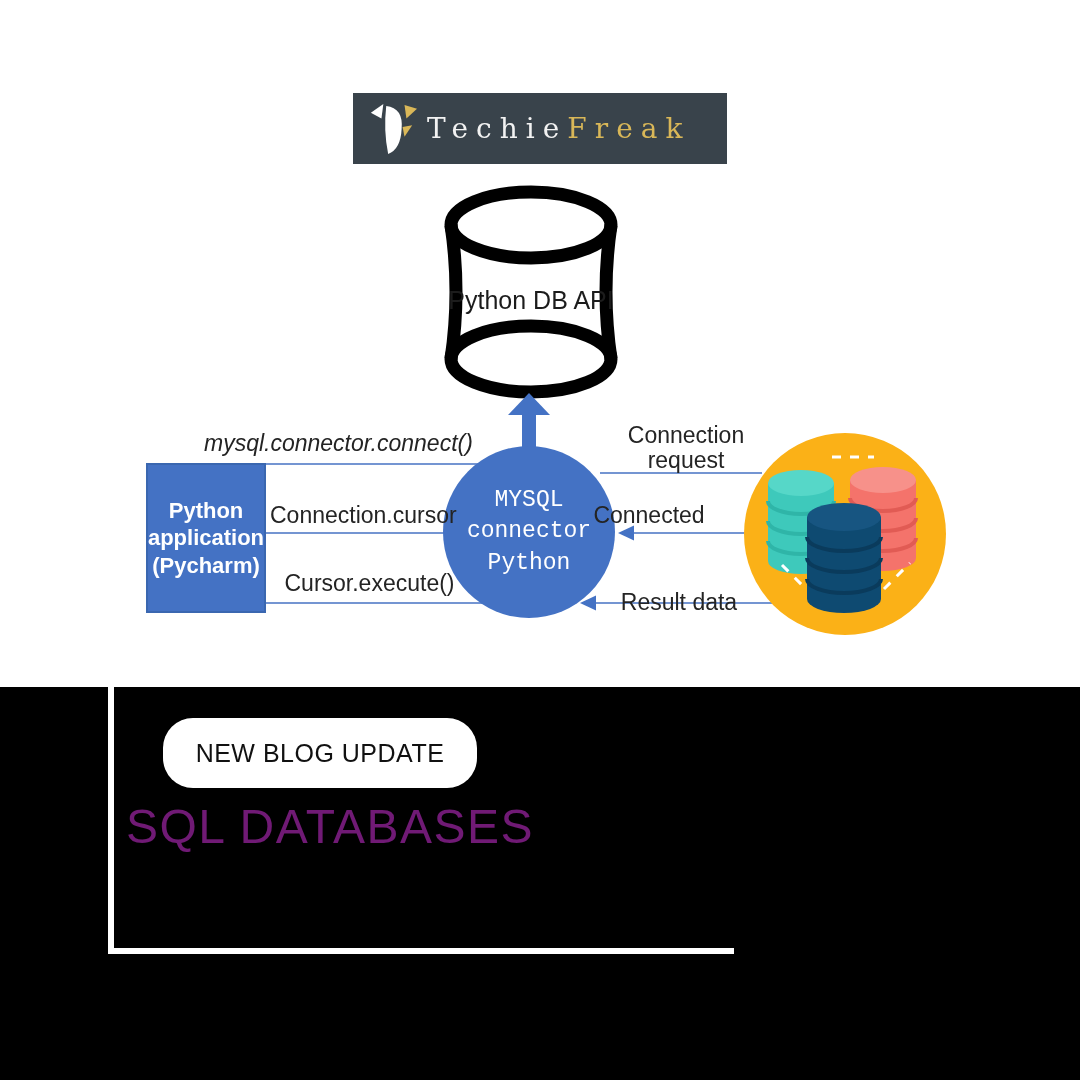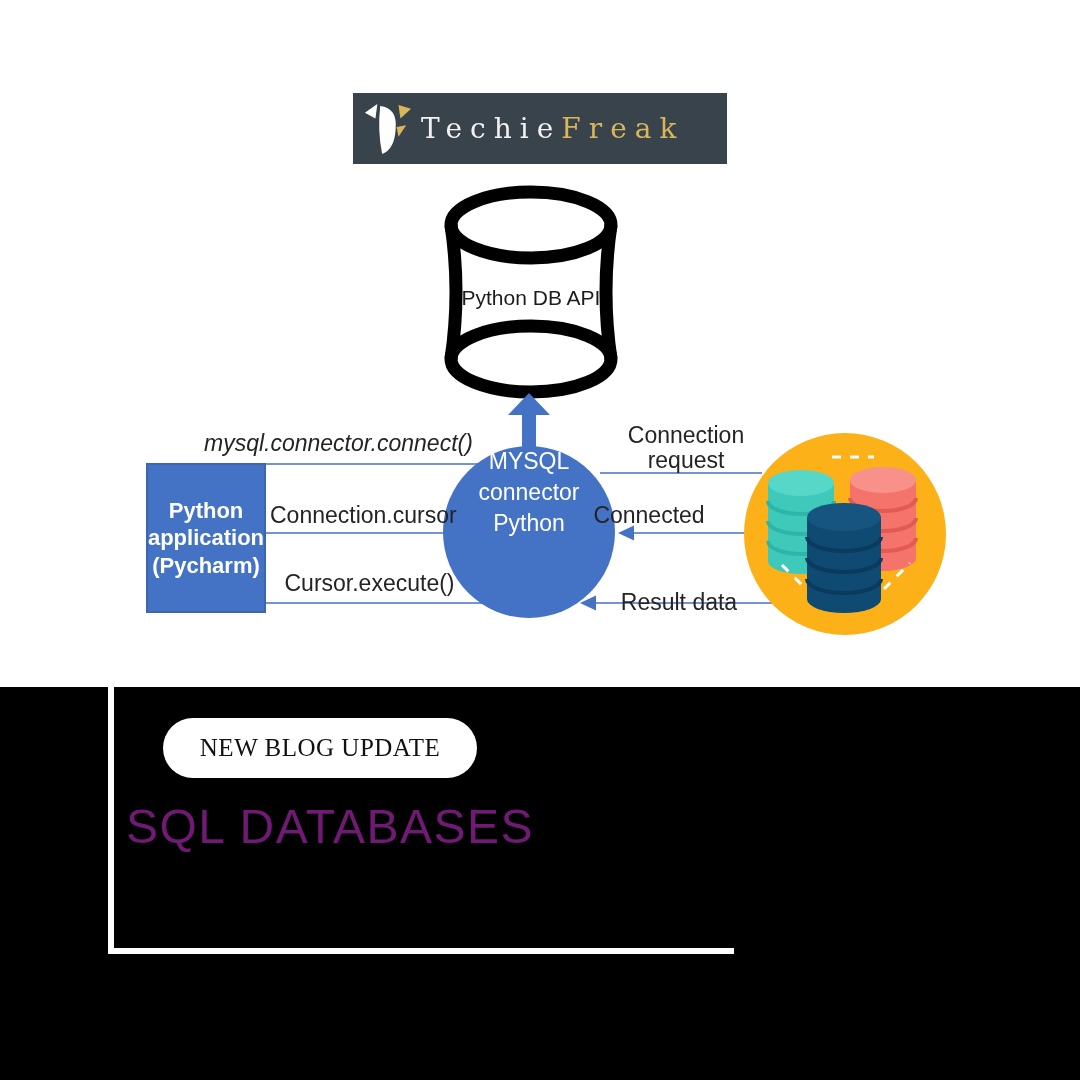--- a/index.html
+++ b/index.html
@@ -16,40 +16,40 @@
 
   
   .banner {
     position: absolute;
     left: 353px; top: 93px;
     width: 374px; height: 71px;
     background: #39434B;
     display: flex;
     align-items: center;
     justify-content: flex-start;
-    padding-left: 8px;
+    padding-left: 14px;
   }
   .banner .mark { width: 50px; height: 58px; flex: 0 0 auto; }
   .brand-text {
     font-family: "DejaVu Serif", serif;
     font-size: 28px;
     letter-spacing: 8px;
     margin-left: 10px;
     white-space: nowrap;
   }
   .brand-first { color: #f2f2f2; }
   .brand-second { color: #D9B758; }
 
   
   .dbapi-svg { position: absolute; left: 442px; top: 183px; }
   .dbapi-label {
     position: absolute;
     left: 442px; top: 286px; width: 178px;
     text-align: center;
-    font-size: 21px;
+    font-size: 25px;
     font-weight: 500;
     color: #1c1c1c;
   }
 
   
   .lines-svg { position: absolute; left: 0; top: 0; pointer-events: none; }
 
   
   .app-box {
     position: absolute;
@@ -71,22 +71,23 @@
   }
 
   
   .mysql-circle {
     position: absolute;
     left: 443px; top: 446px;
     width: 172px; height: 172px;
     border-radius: 50%;
     background: #4472C4;
     display: flex;
-    align-items: flex-start;
+    align-items: center;
     justify-content: center;
+    font-family: Liberation Mono, monospace;
   }
   .mysql-circle .txt {
     color: #ffffff;
     font-size: 23px;
     line-height: 1.35;
     text-align: center;
     white-space: pre-line;
   }
 
   
@@ -123,27 +124,26 @@
   }
   .frame-h {
     position: absolute;
     left: 108px; top: 948px;
     width: 626px; height: 6px;
     background: #ffffff;
   }
   .badge {
     position: absolute;
     left: 163px; top: 718px;
-    width: 314px; height: 60px;
+    width: 314px; height: 70px;
     background: #ffffff;
     border-radius: 30px;
     display: flex;
     align-items: center;
     justify-content: center;
-    font-family: Liberation Serif, serif;
   }
   .badge .txt {
     color: #111111;
     font-size: 25px;
     letter-spacing: 0.5px;
   }
   .post-title {
     position: absolute;
     left: 126px; top: 799px;
     color: #701a75;

